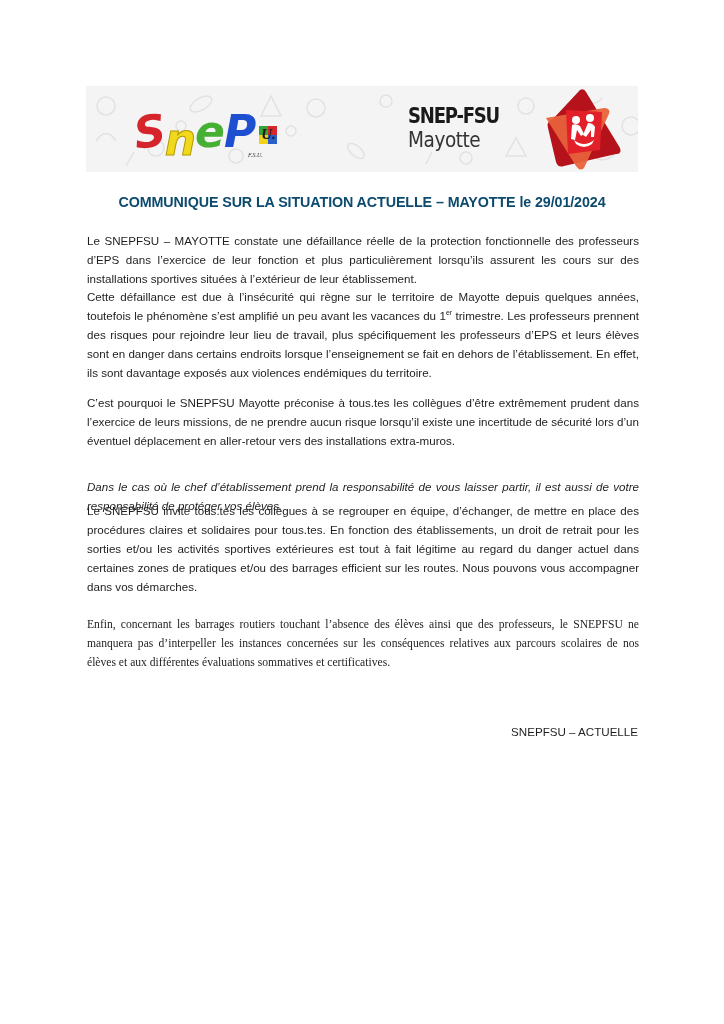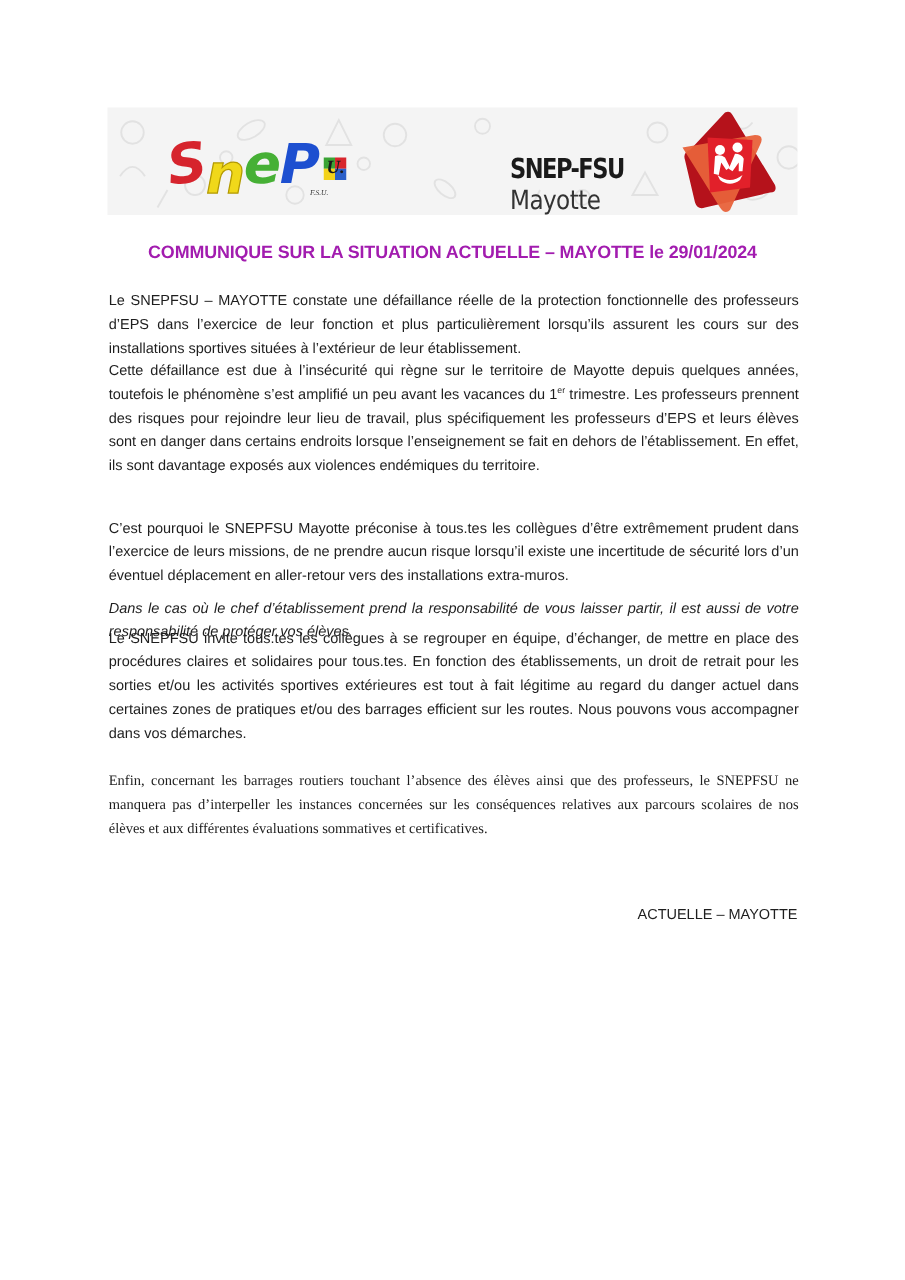--- a/index.html
+++ b/index.html
@@ -19,35 +19,35 @@
   .fsu-badge { position:relative; width:18px; height:18px; margin-left:4px; margin-bottom:10px; }
   .fsu-badge .q1 { position:absolute; left:0; top:0; width:9px; height:9px; background:#3aa335; }
   .fsu-badge .q2 { position:absolute; left:9px; top:0; width:9px; height:9px; background:#d8262d; }
   .fsu-badge .q3 { position:absolute; left:0; top:9px; width:9px; height:9px; background:#f3d21a; }
   .fsu-badge .q4 { position:absolute; left:9px; top:9px; width:9px; height:9px; background:#2a5fc9; }
   .fsu-badge .u { position:absolute; left:2px; top:0; font-family:"Liberation Serif", serif; font-weight:bold;
                   font-style:italic; font-size:15px; color:#1a1a1a; }
   .fsu-text { position:absolute; left:162px; top:66px; font-family:"Liberation Serif", serif;
               font-style:italic; font-size:6px; color:#333; }
 
-  .snepfsu-block { position:absolute; left:322px; top:18px;margin-top:20px; }
+  .snepfsu-block { position:absolute; left:322px; top:18px; }
   .snepfsu-title { font-family:"DejaVu Sans", sans-serif; font-weight:bold; font-size:22px;
                    letter-spacing:-1.5px; color:#1a1a1a; line-height:24px; transform:scaleX(0.82); transform-origin:left; }
   .snepfsu-sub { font-family:"DejaVu Sans", sans-serif; font-weight:normal; font-size:21px;
                  color:#333; line-height:24px; letter-spacing:-0.5px; transform:scaleX(0.88); transform-origin:left; }
   .star { position:absolute; left:458px; top:2px; width:78px; height:82px; }
 
   .title { position:absolute; left:0; width:724px; top:194px; text-align:center;
-           font-weight:bold; font-size:14.3px; color:#a21caf; letter-spacing:-0.1px; }
+           font-weight:bold; font-size:14.3px; color:#0c4a6e; letter-spacing:-0.1px; }
 
   .body { position:absolute; left:87px; top:231px; width:552px; }
   .para { margin:0; font-size:11.6px; line-height:19px; text-align:justify; text-align-last:left; color:#1e1e1e; }
   .p1 { position:absolute; top:0; }
   .p2 { position:absolute; top:56px; }
-  .p3 { position:absolute; top:182px; }
+  .p3 { position:absolute; top:162px; }
   .p4 { position:absolute; top:246px;font-style:italic; }
   .p5 { position:absolute; top:270px; }
   .p6 { position:absolute; top:384px;font-family:Liberation Serif, serif; }
   .para sup { font-size:7px; line-height:0; }
 
   .signature { position:absolute; right:86px; top:725px; font-size:11.6px; color:#1e1e1e; }
 </style>
 </head>
 <body>
 
@@ -115,13 +115,13 @@
 
 <div class="body">
   <p class="para p1">Le SNEPFSU – MAYOTTE constate une défaillance réelle de la protection fonctionnelle des professeurs d’EPS dans l’exercice de leur fonction et plus particulièrement lorsqu’ils assurent les cours sur des installations sportives situées à l’extérieur de leur établissement.</p>
   <p class="para p2"><span>Cette défaillance est due à l’insécurité qui règne sur le territoire de Mayotte depuis quelques années, toutefois le phénomène s’est amplifié un peu avant les vacances du 1</span><sup>er</sup><span> trimestre.  Les professeurs prennent des risques pour rejoindre leur lieu de travail, plus spécifiquement les professeurs d’EPS et leurs élèves sont en danger dans certains endroits lorsque l’enseignement se fait en dehors de l’établissement.  En effet, ils sont davantage exposés aux violences endémiques du territoire.</span></p>
   <p class="para p3">C’est pourquoi le SNEPFSU Mayotte préconise à tous.tes les collègues d’être extrêmement prudent dans l’exercice de leurs missions, de ne prendre aucun risque lorsqu’il existe une incertitude de sécurité lors d’un éventuel déplacement en aller-retour vers des installations extra-muros.</p>
   <p class="para p4">Dans le cas où le chef d’établissement prend la responsabilité de vous laisser partir, il est aussi de votre responsabilité de protéger vos élèves.</p>
   <p class="para p5">Le SNEPFSU invite tous.tes les collègues à se regrouper en équipe, d’échanger, de mettre en place des procédures claires et solidaires pour tous.tes. En fonction des établissements, un droit de retrait pour les sorties et/ou les activités sportives extérieures est tout à fait légitime au regard du danger actuel dans certaines zones de pratiques et/ou des barrages efficient sur les routes. Nous pouvons vous accompagner dans vos démarches.</p>
   <p class="para p6">Enfin, concernant les barrages routiers touchant l’absence des élèves ainsi que des professeurs, le SNEPFSU ne manquera pas d’interpeller les instances concernées sur les conséquences relatives aux parcours scolaires de nos élèves et aux différentes évaluations sommatives et certificatives.</p>
 </div>
 
-<div class="signature">ACTUELLE – MAYOTTE</div>
+<div class="signature">SNEPFSU – ACTUELLE</div>
 
 </body></html>

